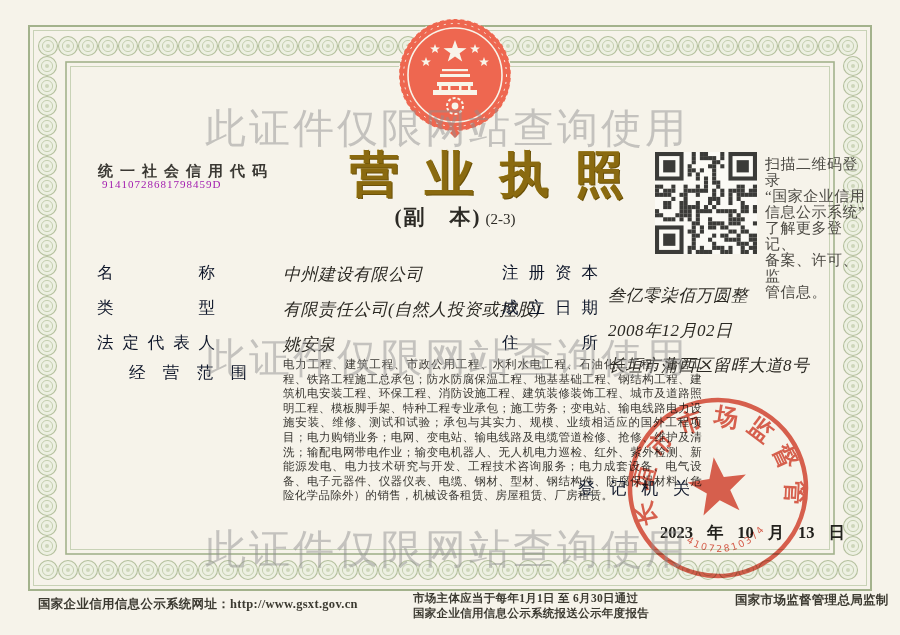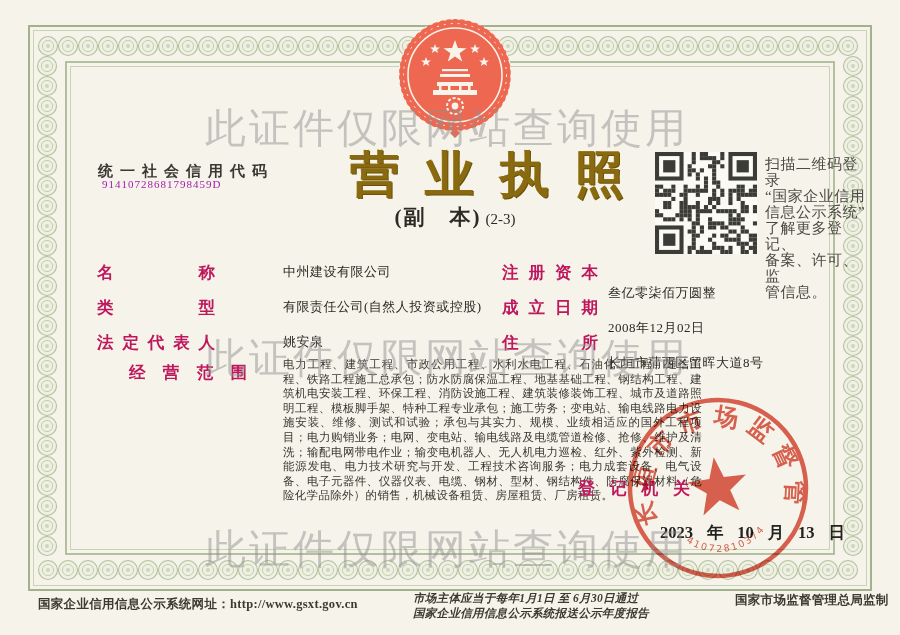--- a/index.html
+++ b/index.html
@@ -38,24 +38,24 @@
   #subtitle{font-size:21px;font-weight:bold;color:#2c2a25;letter-spacing:2px;}
   #copy-index{font-size:15px;color:#2c2a25;margin-left:4px;}
   
   #qr-svg{left:655px;top:152px;width:102px;height:102px;z-index:10;}
   #qr-caption{
     left:765px;top:156px;width:102px;z-index:10;
     font-size:15px;line-height:16px;color:#4c4a44;white-space:pre-line;letter-spacing:0.5px;
   }
   
   .flabel{
-    font-size:16.5px;font-weight:bold;color:#be185d;
+    font-size:16.5px;font-weight:normal;color:#0f172a;
     text-align:justify;text-align-last:justify;
   }
-  .fvalue{font-size:13px;color:#2b2923;letter-spacing:0.5px;}
+  .fvalue{font-size:17px;color:#2b2923;letter-spacing:0.5px;font-style:italic;}
   .lab-left{left:97px;width:118px;}
   .val-left{left:283px;width:420px;}
   .lab-right{left:502px;width:96px;}
   .val-right{left:608px;width:260px;margin-top:21px;}
   #row-name-l{top:262px;} #row-name-v{top:263px;}
   #row-type-l{top:297px;} #row-type-v{top:298px;}
   #row-rep-l{top:332px;}  #row-rep-v{top:333px;}
   #row-scope-l{top:362px;margin-left:32px;}
   #scope-value{
     left:283px;top:357px;width:419px;
@@ -69,21 +69,21 @@
   
   #issue-date{
     left:660px;top:522px;width:185px;z-index:10;
     font-size:16.5px;color:#23221e;display:flex;justify-content:space-between;font-weight:bold;align-items:center;
   }
   
   #seal-svg{left:608px;top:382px;width:220px;height:216px;z-index:40;mix-blend-mode:multiply;opacity:.82;}
   
   .footer{font-size:12.5px;color:#3c3a31;z-index:10;font-weight:bold;letter-spacing:0.3px;}
   #footer-left{left:38px;top:596px;}
-  #footer-center{left:413px;top:591px;font-size:11.5px;line-height:14.5px;font-style:italic;}
+  #footer-center{left:413px;top:591px;font-size:11.5px;line-height:14.5px;}
   #footer-right{left:735px;top:592px;font-family:Liberation Serif, serif;}
 </style>
 </head>
 <body>
 
 <svg id="border-svg" class="abs" xmlns="http://www.w3.org/2000/svg" viewBox="0 0 900 635">
     <rect x="29" y="26" width="842" height="564" fill="none" stroke="#a3b28c" stroke-width="2"></rect>
     <rect x="33.5" y="30.5" width="833" height="555" fill="none" stroke="#c8d2b6" stroke-width="1"></rect>
     <circle cx="48" cy="46" r="9.5" fill="#edf0e2" stroke="#b4c09d" stroke-width="1.1"></circle>
     <circle cx="48" cy="46" r="5.6" fill="none" stroke="#c5cfb0" stroke-width="1"></circle>

